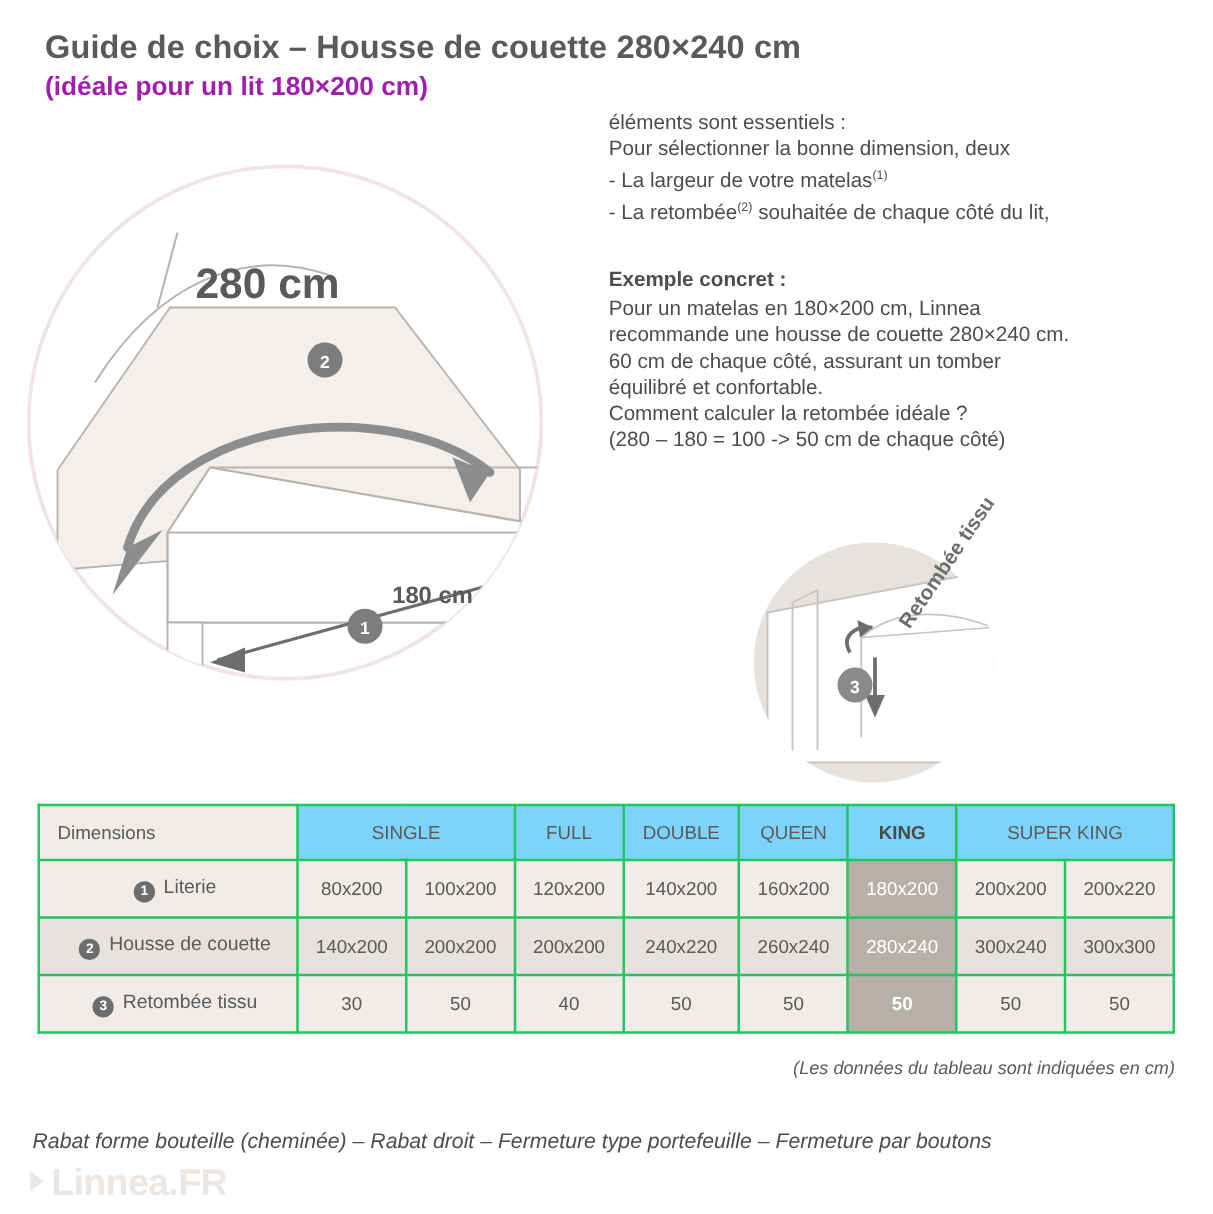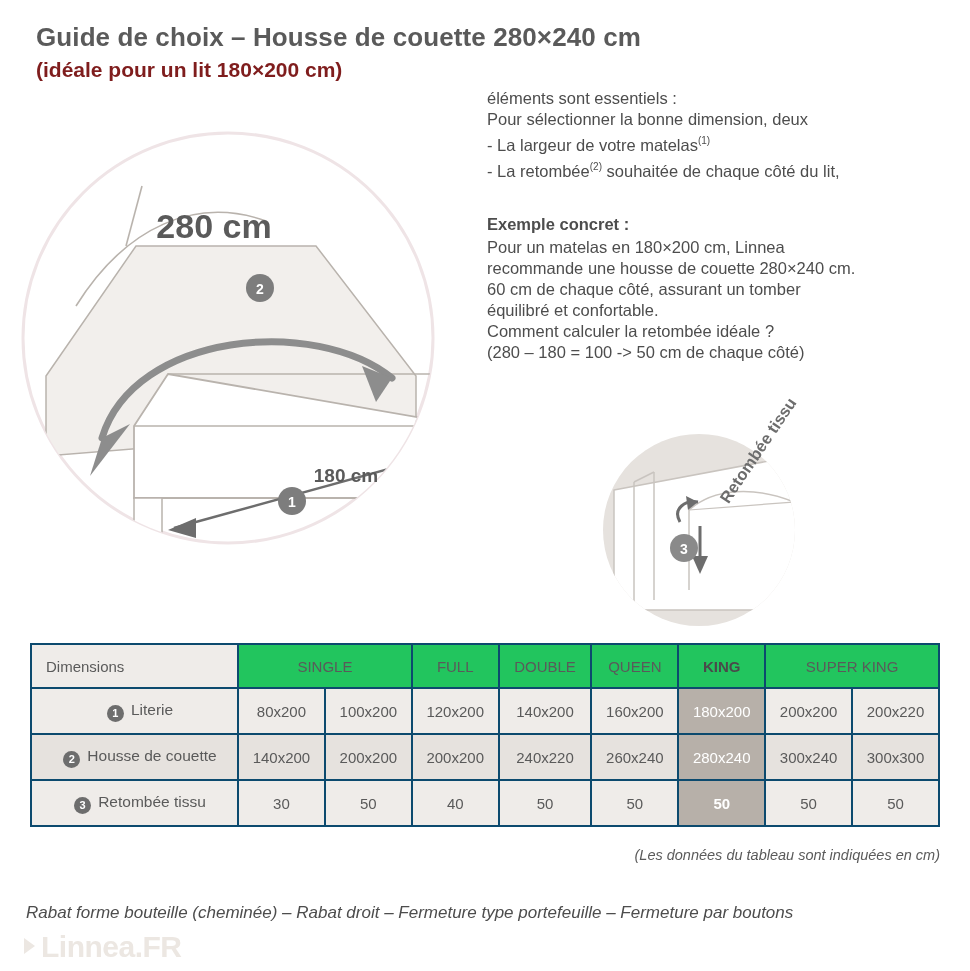--- a/index.html
+++ b/index.html
@@ -14,21 +14,21 @@
   .page { position:relative; width:970px; height:971px; }
 
   
   .title-main {
     position:absolute; left:36px; top:22px;
     font-size:26px; font-weight:bold; color:#5a5a5a;
     letter-spacing:0.1px;
   }
   .title-sub {
     position:absolute; left:36px; top:58px;
-    font-size:21px; font-weight:bold; color:#7f1d1d;
+    font-size:21px; font-weight:bold; color:#a21caf;
   }
 
   
   .intro {
     position:absolute; left:487px; top:88px; width:452px;
     font-size:16.5px; line-height:21px; color:#4d4d4d;
   }
   .intro p { margin:0; }
   .example-title {
     position:absolute; left:487px; top:215px;
@@ -68,27 +68,27 @@
   .table-wrap {
     position:absolute; left:30px; top:643px; width:910px;
   }
   table.dims {
     border-collapse:collapse;
     width:910px;
     font-size:15px;
     color:#5a5a5a;
   }
   table.dims th, table.dims td {
-    border:2px solid #0c4a6e;
+    border:2px solid #22c55e;
     text-align:center;
     height:42px;
     font-weight:normal;
   }
   table.dims thead th {
-    background:#22c55e;
+    background:#7dd3fc;
     color:#5a5a5a;
     font-size:15px;
     height:40px;
   }
   table.dims thead th.rowhead {
     text-align:left; padding-left:14px; width:190px;
     background:#efece9;
   }
   table.dims thead th.king { font-weight:bold; color:#4a4a4a; }
   .row-a td { background:#efece9; }

